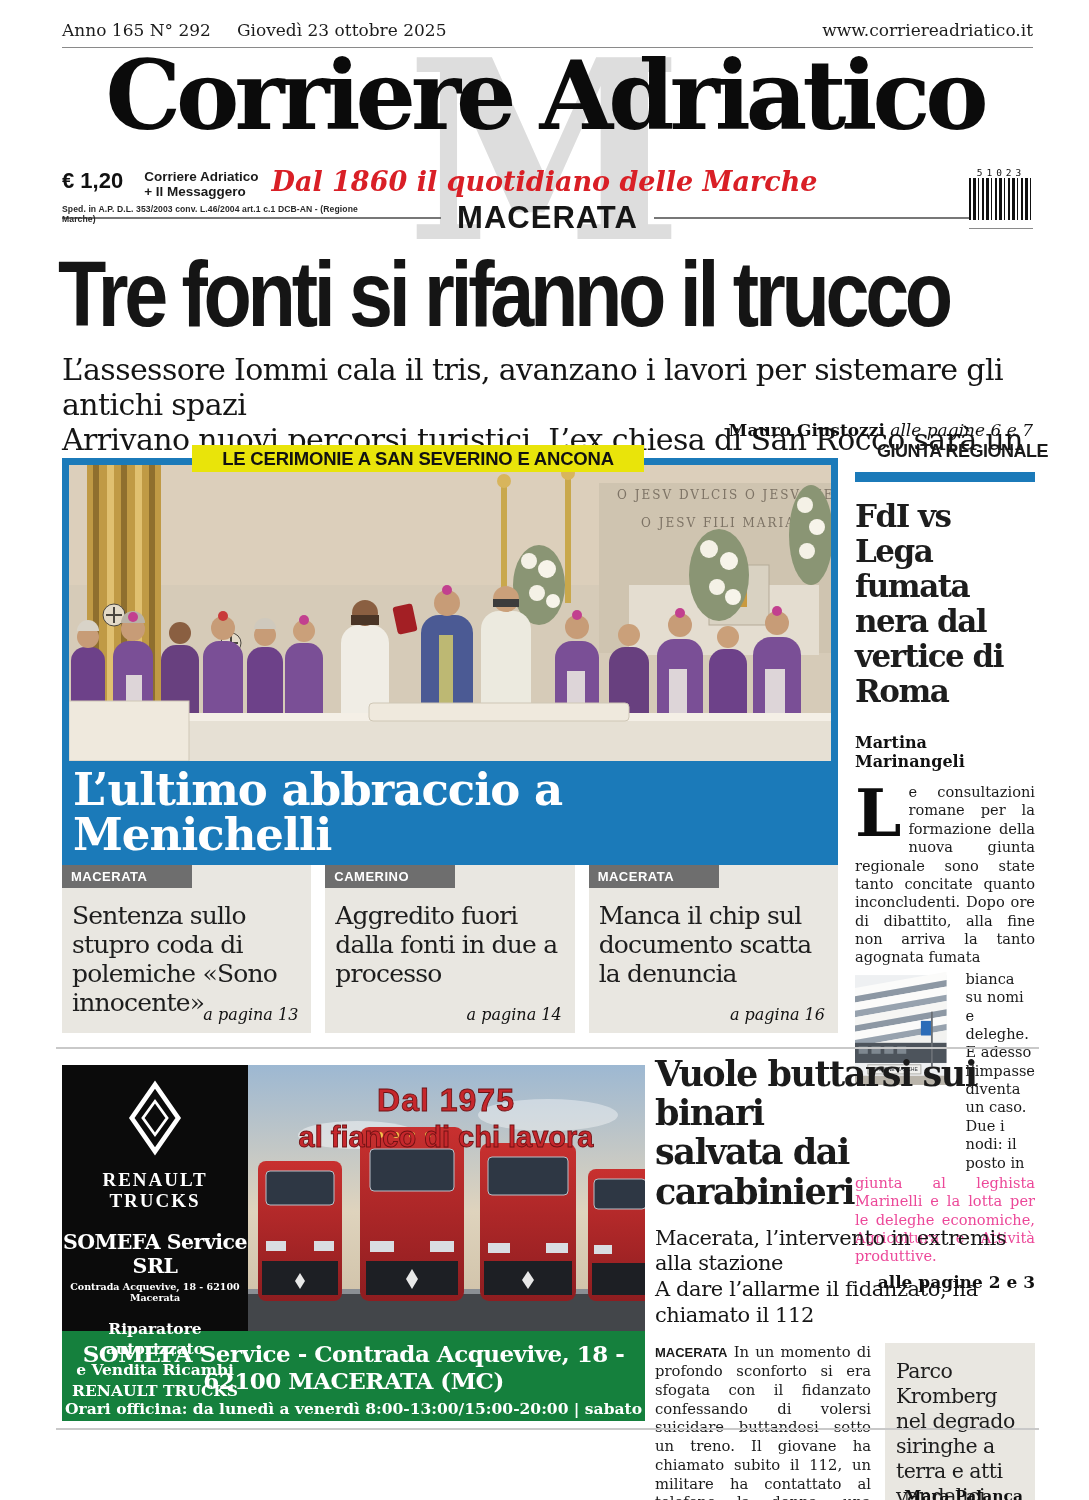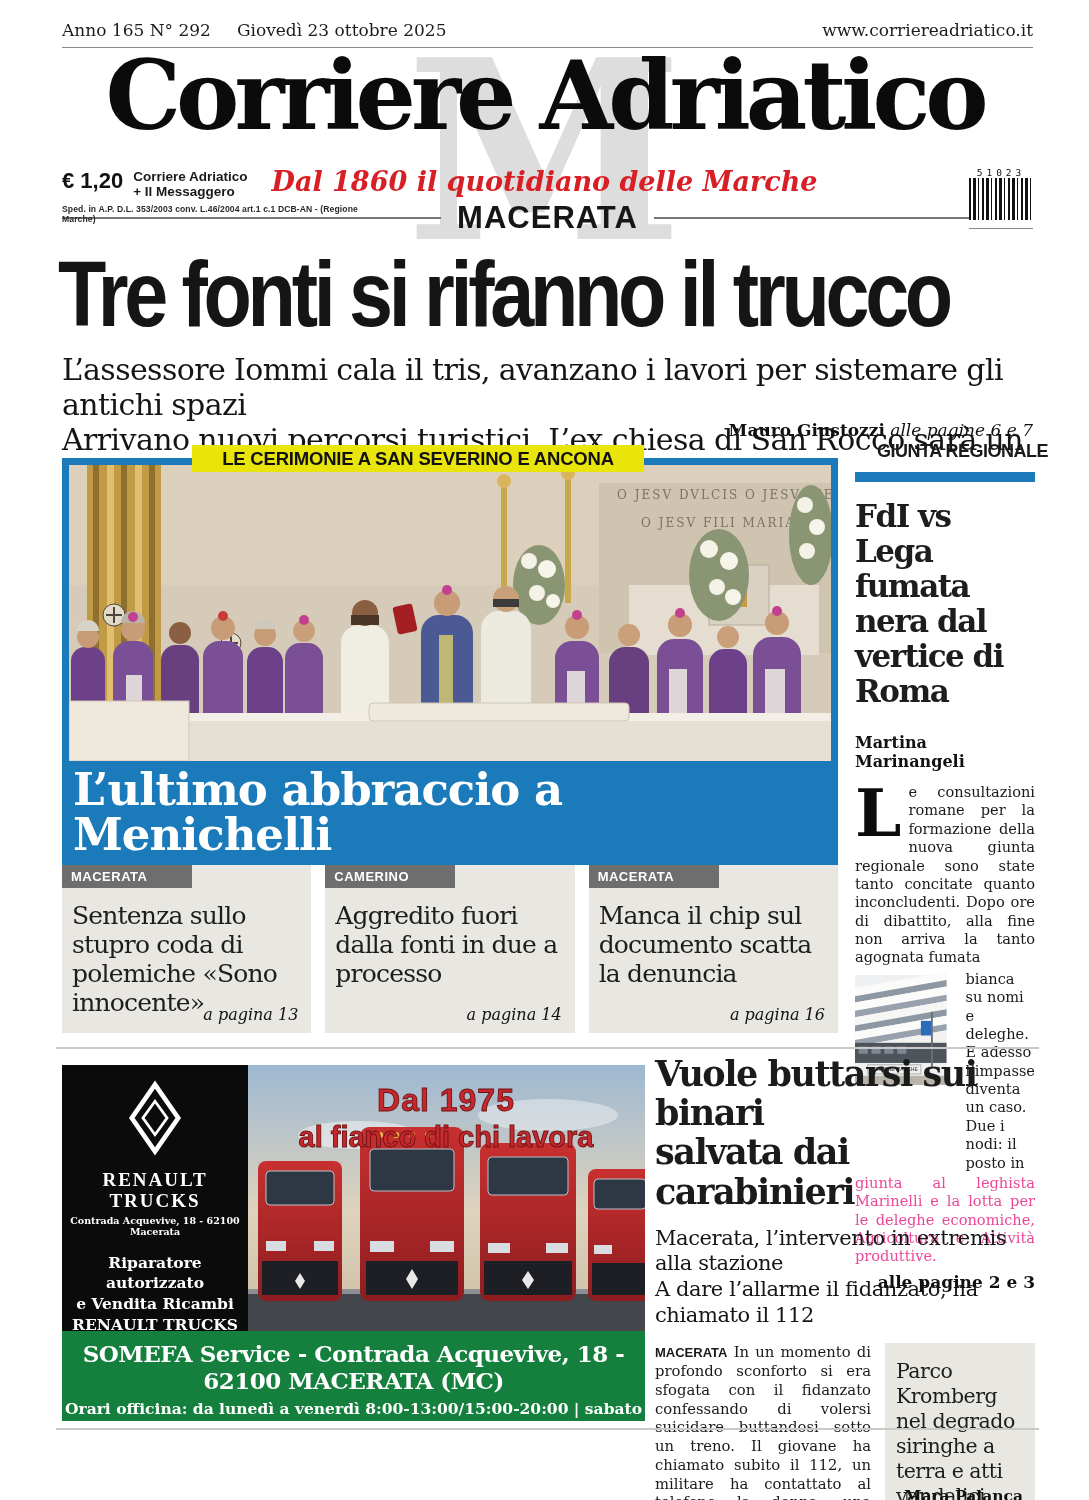--- a/index.html
+++ b/index.html
@@ -17,21 +17,21 @@
   .mast-title{position:absolute;top:48px;left:0;right:0;z-index:1;text-align:center;
               font-weight:bold;font-size:95px;line-height:1;letter-spacing:-5px;color:#0b0b0b;}
   .tagline{position:absolute;top:166px;left:0;right:0;z-index:1;text-align:center;
            color:#d91f26;font-style:italic;font-weight:bold;font-size:27px;}
   .edition-row{position:absolute;top:200px;left:62px;right:56px;z-index:1;display:flex;align-items:center;gap:16px;}
   .edition-row .rule{flex:1;height:1.5px;background:#777;}
   .local-ed{font-family:"Liberation Sans",sans-serif;font-weight:bold;font-size:31px;letter-spacing:1px;color:#161616;}
 
   
   .price-block{position:absolute;left:62px;top:170px;width:300px;z-index:2;}
-  .price-row{display:flex;align-items:flex-start;gap:10px;}
+  .price-row{display:flex;align-items:flex-start;gap:21px;}
   .price{font-family:"Liberation Sans",sans-serif;font-weight:bold;font-size:22px;line-height:1;}
   .bundle{font-family:"Liberation Sans",sans-serif;font-weight:bold;font-size:13.5px;line-height:1.1;color:#1a1a1a;}
   .shipping{font-family:"Liberation Sans",sans-serif;font-weight:bold;font-size:8.6px;color:#2a2a2a;margin-top:4px;letter-spacing:.1px;}
 
   
   .barcode-block{position:absolute;right:56px;top:166px;z-index:2;display:flex;gap:10px;align-items:flex-end;
                  border-bottom:1.5px solid #8a8a8a;padding-bottom:8px;}
   .bc-main .bc{width:150px;height:50px;background:
       repeating-linear-gradient(90deg,#111 0 2px,#fff 2px 3px,#111 3px 4px,#fff 4px 8px,#111 8px 9px,#fff 9px 12px,#111 12px 15px,#fff 15px 17px);}
   .bc-num{font-family:"DejaVu Sans Mono",monospace;font-size:10.5px;letter-spacing:2.5px;margin-top:1px;}
@@ -356,20 +356,21 @@
     <div class="ad-top">
       <div class="ad-left">
         <svg width="58" height="78" viewBox="0 0 62 84">
           <path d="M31 6 L56 42 L31 78 L6 42 Z" fill="none" stroke="#fff" stroke-width="5"></path>
           <path d="M31 24 L44 42 L31 60 L18 42 Z" fill="none" stroke="#fff" stroke-width="3"></path>
         </svg>
         <div class="ad-brand">
           <span>RENAULT</span><br>
           <span>TRUCKS</span>
         </div>
+        <div class="ad-company">SOMEFA Service SRL</div>
         <div class="ad-address">Contrada Acquevive, 18 -  62100 Macerata</div>
         <div class="ad-srv">
           <span>Riparatore autorizzato</span><br>
           <span>e Vendita Ricambi</span><br>
           <span>RENAULT TRUCKS</span>
         </div>
       </div>
       <div class="ad-right">
         <svg width="397" height="266" viewBox="0 0 397 266">
           <defs>

